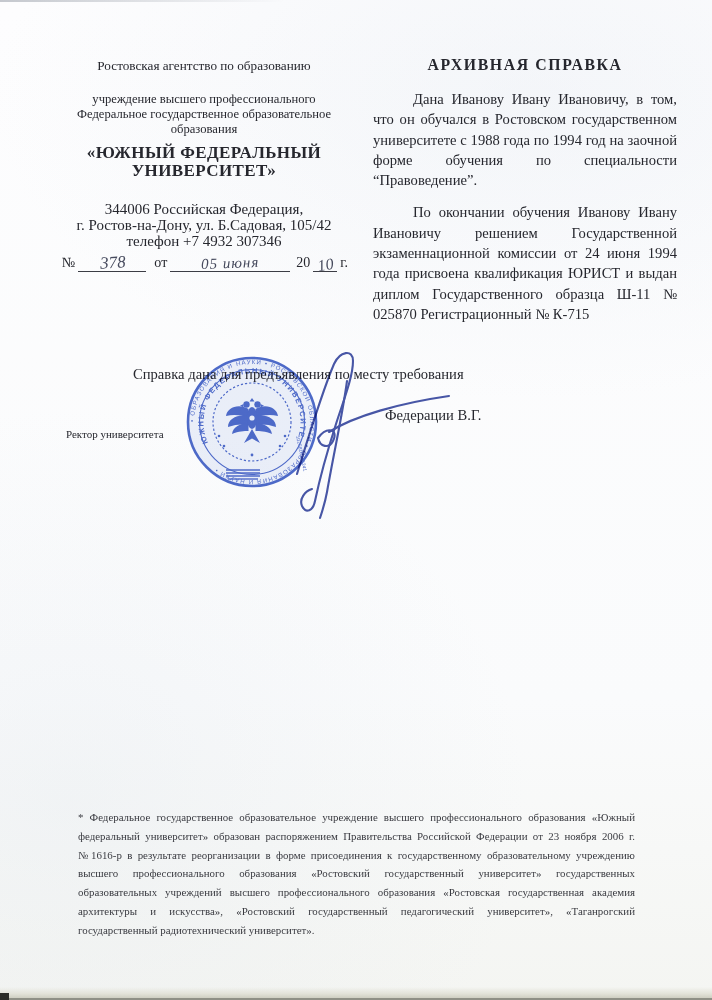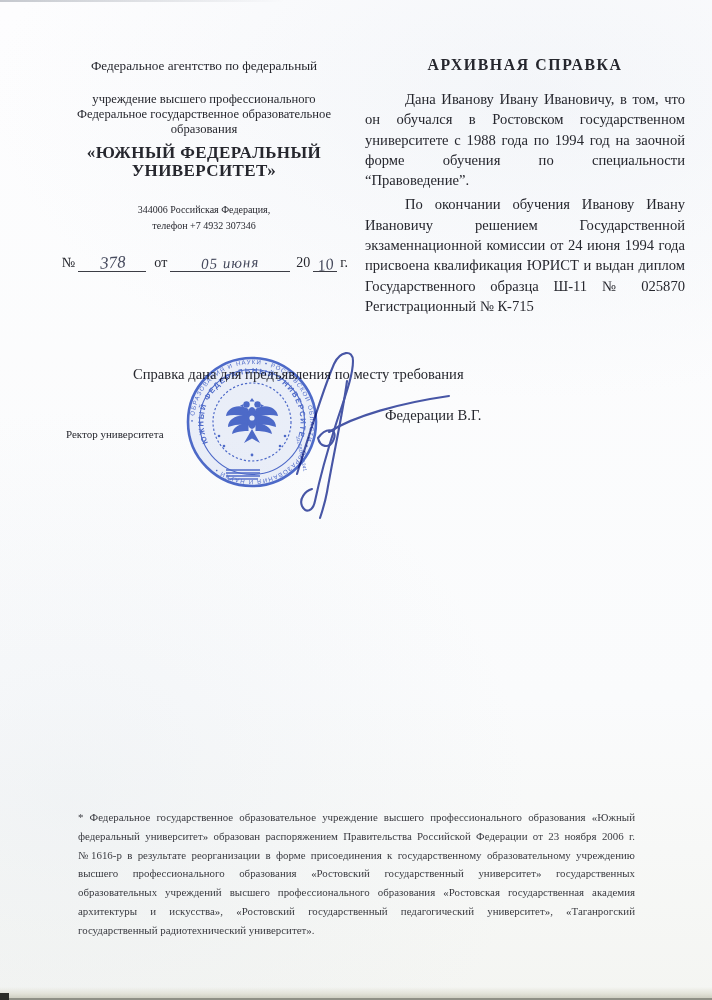--- a/index.html
+++ b/index.html
@@ -18,67 +18,68 @@
   .bottom-edge{position:absolute;bottom:0;left:0;width:100%;height:11px;
     background:linear-gradient(rgba(230,230,222,0),#e3e3d9 60%,#cfcfc2);
     border-bottom:2px solid #8f9086;}
   .corner-mark{position:absolute;bottom:0;left:0;width:9px;height:7px;background:#2c2c28;}
 
   
   .lh{position:absolute;left:60px;width:288px;text-align:center;}
   .lh-agency{top:58px;font-size:13.2px;}
   .lh-inst{top:92px;font-size:12.6px;line-height:15px;}
   .lh-univ{top:144px;font-size:17px;font-weight:bold;line-height:17.5px;letter-spacing:.4px;}
-  .lh-addr{top:202px;font-size:10px;line-height:15.8px;}
+  .lh-addr{top:202px;font-size:15px;line-height:15.8px;}
 
   .numline{position:absolute;left:62px;top:251px;width:300px;font-size:14px;
     display:flex;align-items:flex-end;}
   .numline .lbl{padding:0 3px 1px 0;}
   .blank{border-bottom:1.2px solid #3c3d45;text-align:center;position:relative;}
   .blank-no{width:68px;}
   .blank-date{width:120px;}
   .blank-year{width:24px;}
   .hand{font-style:italic;color:#474b5e;display:inline-block;}
   .hand-no{font-size:17px;transform:rotate(-4deg) translateY(2px);}
   .hand-date{font-size:15px;transform:rotate(-2deg) translateY(1px);letter-spacing:1px;}
   .hand-year{font-size:16px;transform:rotate(-10deg) translateY(3px);}
 
   
   .rc{position:absolute;left:361px;top:56px;width:328px;}
   .rc-title{text-align:center;font-size:15.8px;font-weight:bold;letter-spacing:1.6px;margin:0 0 15px 0;}
-  .para{font-size:14.6px;line-height:20.3px;text-align:justify;text-indent:40px;margin:4px;}
+  .para{font-size:14.6px;line-height:20.3px;text-align:justify;text-indent:40px;margin:12px;}
 
   .statement{position:absolute;left:133px;top:366px;font-size:14.6px;}
   .rector{position:absolute;left:66px;top:428px;font-size:11px;}
   .signer{position:absolute;left:385px;top:407px;font-size:14.6px;}
 
   .stamp-svg{position:absolute;left:182px;top:352px;mix-blend-mode:multiply;opacity:.92;}
   .sig-svg{position:absolute;left:278px;top:343px;mix-blend-mode:multiply;}
 
   .footnote{position:absolute;left:78px;top:808px;width:557px;
     font-size:10.9px;line-height:18.8px;text-align:justify;color:#3a3b41;}
 </style>
 </head>
 <body>
 
 <div class="page">
   <div class="top-edge"></div>
 
-  <div class="lh lh-agency">Федеральное агентство по федеральный</div>
+  <div class="lh lh-agency">Ростовская агентство по образованию</div>
   <div class="lh lh-inst">
     <div>учреждение высшего профессионального</div>
     <div>Федеральное государственное образовательное</div>
     <div>образования</div>
   </div>
   <div class="lh lh-univ">
     <div>«ЮЖНЫЙ ФЕДЕРАЛЬНЫЙ</div>
     <div>УНИВЕРСИТЕТ»</div>
   </div>
   <div class="lh lh-addr">
     <div>344006 Российская Федерация,</div>
+    <div>г. Ростов-на-Дону, ул. Б.Садовая, 105/42</div>
     <div>телефон +7 4932 307346</div>
   </div>
 
   <div class="numline">
     <span class="lbl">№</span>
     <span class="blank blank-no"><span class="hand hand-no">378</span></span>
     <span class="lbl" style="padding-left:8px;">от</span>
     <span class="blank blank-date"><span class="hand hand-date">05 июня</span></span>
     <span class="lbl" style="padding-left:6px;">20</span>
     <span class="blank blank-year"><span class="hand hand-year">10</span></span>

